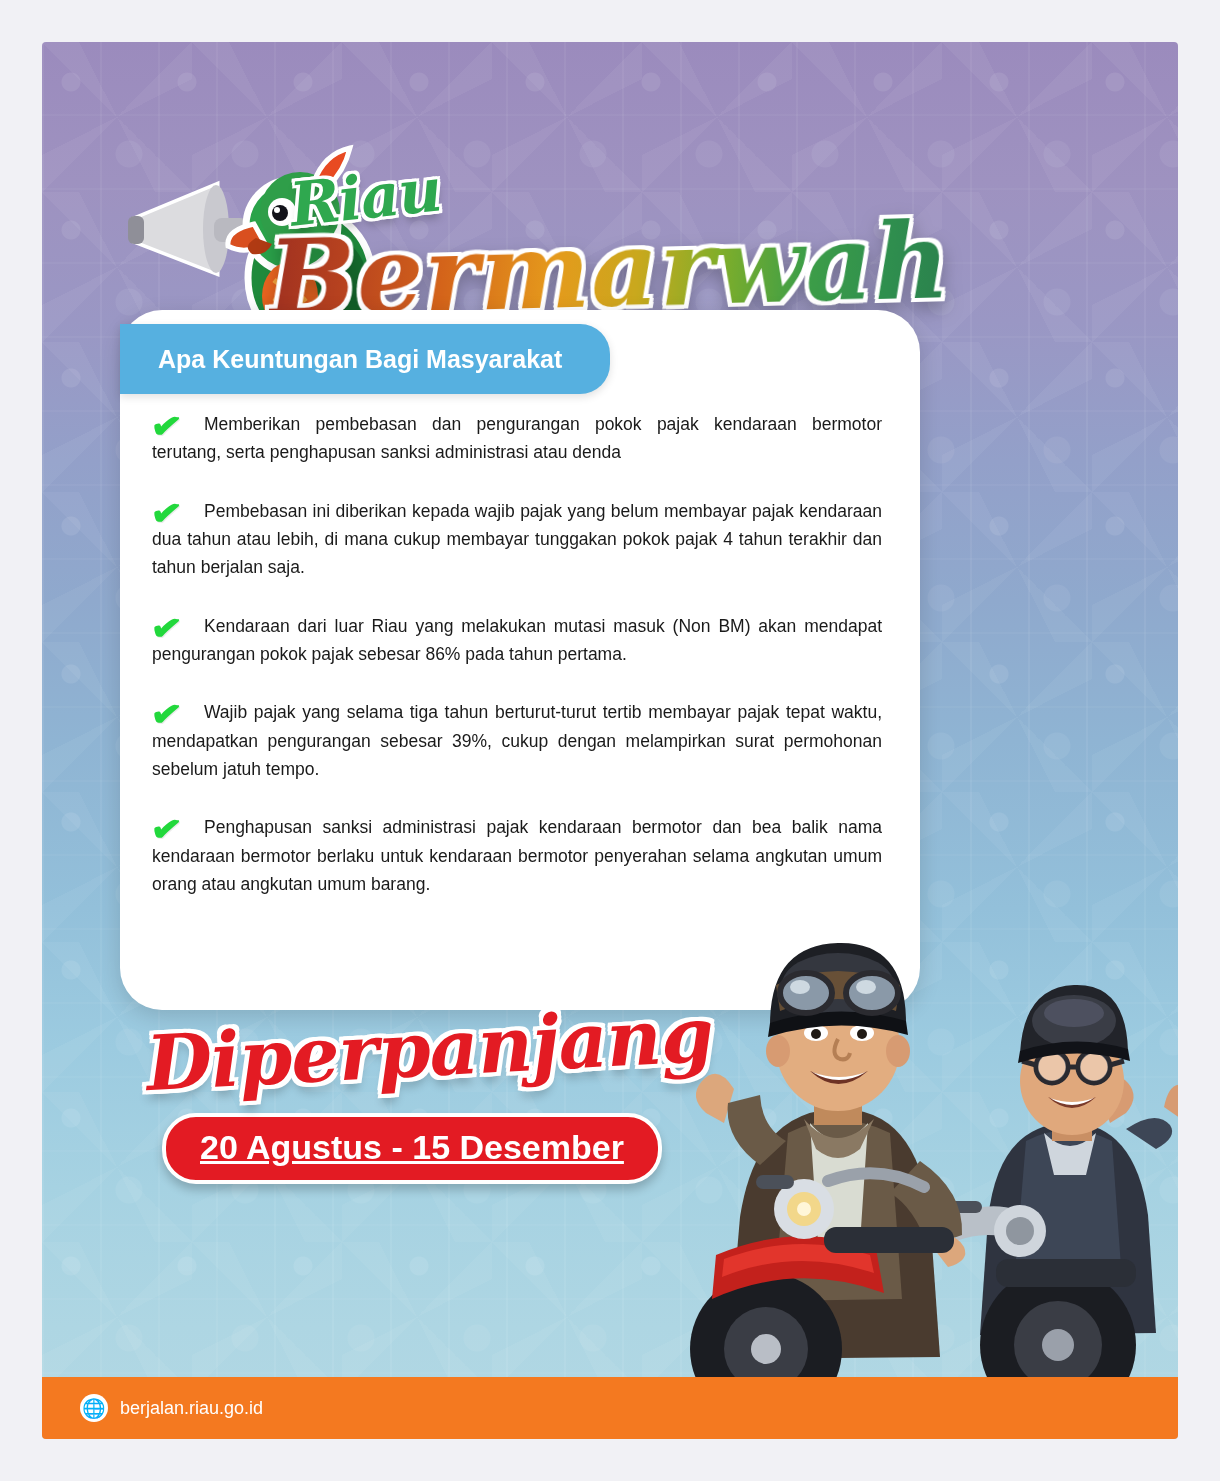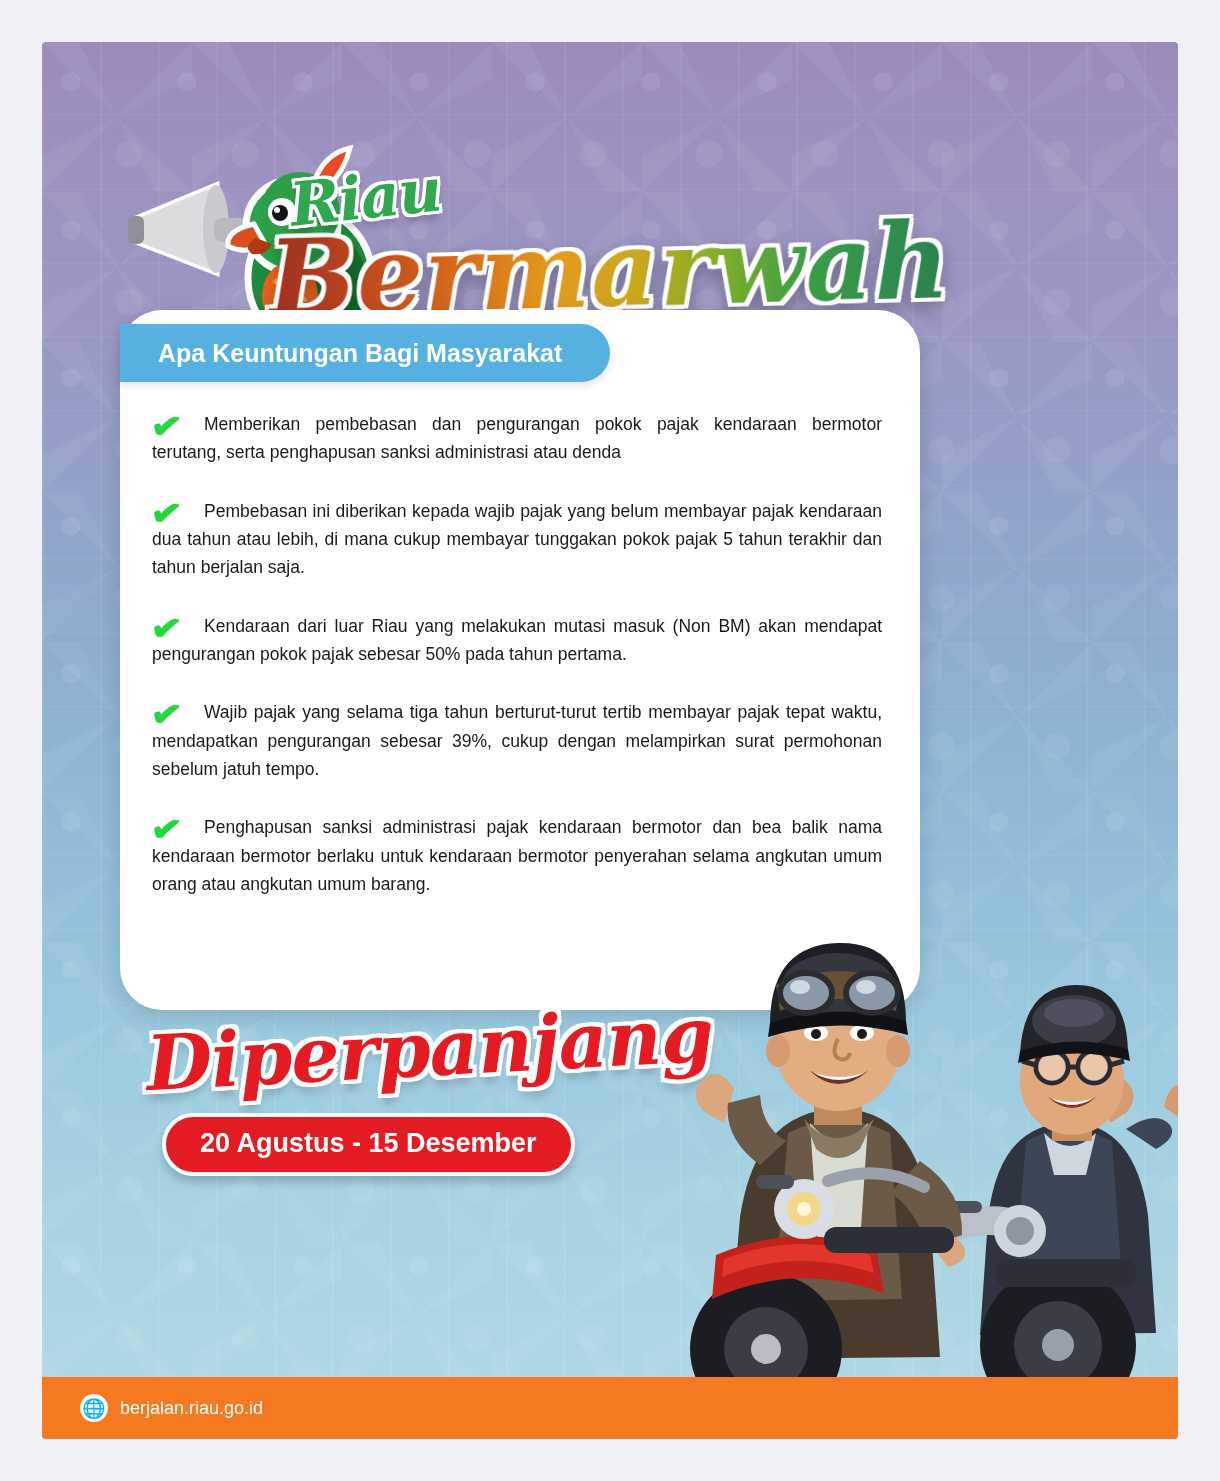--- a/index.html
+++ b/index.html
@@ -101,21 +101,21 @@
     left: 78px; top: 268px;
     width: 800px; height: 700px;
     background: #ffffff;
     border-radius: 42px;
     box-shadow: 0 6px 22px rgba(0,0,0,.14);
   }
   #card-header {
     position: absolute;
     left: 78px; top: 282px;
     min-width: 490px;
-    height: 58px;
+    height: 70px;
     background: #56b0e0;
     border-radius: 0 30px 30px 0;
     display: flex; align-items: center;
     padding: 0 34px 0 38px;
     box-shadow: 0 3px 8px rgba(0,0,0,.12);
   }
   #card-header .title {
     color: #ffffff;
     font-size: 25px;
     font-weight: bold;
@@ -169,27 +169,28 @@
       -4px -4px 0 #fff, 4px -4px 0 #fff, -4px 4px 0 #fff, 4px 4px 0 #fff,
       0 9px 10px rgba(0,0,0,.22);
     margin-left: 12px;
   }
   .date-pill {
     display: inline-block;
     margin-top: 20px;
     margin-left: 28px;
     background: #e31b23;
     color: #ffffff;
-    font-size: 27px;
+    font-size: 34px;
     font-weight: bold;
     padding: 11px 34px 13px;
     border-radius: 34px;
     border: 4px solid #ffffff;
     box-shadow: 0 6px 10px rgba(0,0,0,.20);
     white-space: nowrap;
+    text-decoration: underline;
   }
   .year {
     margin-top: 22px;
     margin-left: 236px;
     font-family: "DejaVu Serif", serif;
     font-style: italic;
     font-weight: bold;
     font-size: 78px;
     color: #e31b23;
     text-shadow:
@@ -290,26 +291,26 @@
 
     <div id="card-body">
 
       <div class="bullet">
         <span class="check-abs">✔</span>
         <span class="text">Memberikan pembebasan dan pengurangan pokok pajak kendaraan bermotor terutang, serta penghapusan sanksi administrasi atau denda</span>
       </div>
 
       <div class="bullet">
         <span class="check-abs">✔</span>
-        <span class="text">Pembebasan ini diberikan kepada wajib pajak yang belum membayar pajak kendaraan dua tahun atau lebih, di mana cukup membayar tunggakan pokok pajak 5 tahun terakhir dan tahun berjalan saja.</span>
+        <span class="text">Pembebasan ini diberikan kepada wajib pajak yang belum membayar pajak kendaraan dua tahun atau lebih, di mana cukup membayar tunggakan pokok pajak 4 tahun terakhir dan tahun berjalan saja.</span>
       </div>
 
       <div class="bullet">
         <span class="check-abs">✔</span>
-        <span class="text">Kendaraan dari luar Riau yang melakukan mutasi masuk (Non BM) akan mendapat pengurangan pokok pajak sebesar 50% pada tahun pertama.</span>
+        <span class="text">Kendaraan dari luar Riau yang melakukan mutasi masuk (Non BM) akan mendapat pengurangan pokok pajak sebesar 86% pada tahun pertama.</span>
       </div>
 
       <div class="bullet">
         <span class="check-abs">✔</span>
         <span class="text">Wajib pajak yang selama tiga tahun berturut-turut tertib membayar pajak tepat waktu, mendapatkan pengurangan sebesar 39%, cukup dengan melampirkan surat permohonan sebelum jatuh tempo.</span>
       </div>
 
       <div class="bullet">
         <span class="check-abs">✔</span>
         <span class="text">Penghapusan sanksi administrasi pajak kendaraan bermotor dan bea balik nama kendaraan bermotor berlaku untuk kendaraan bermotor penyerahan selama angkutan umum orang atau angkutan umum barang.</span>

